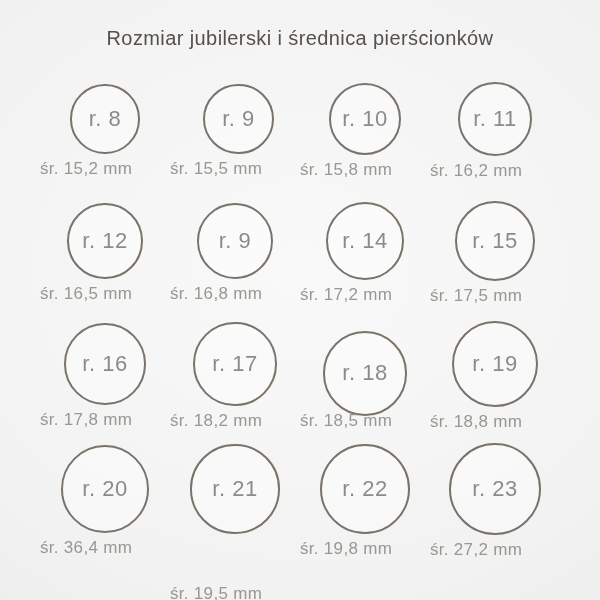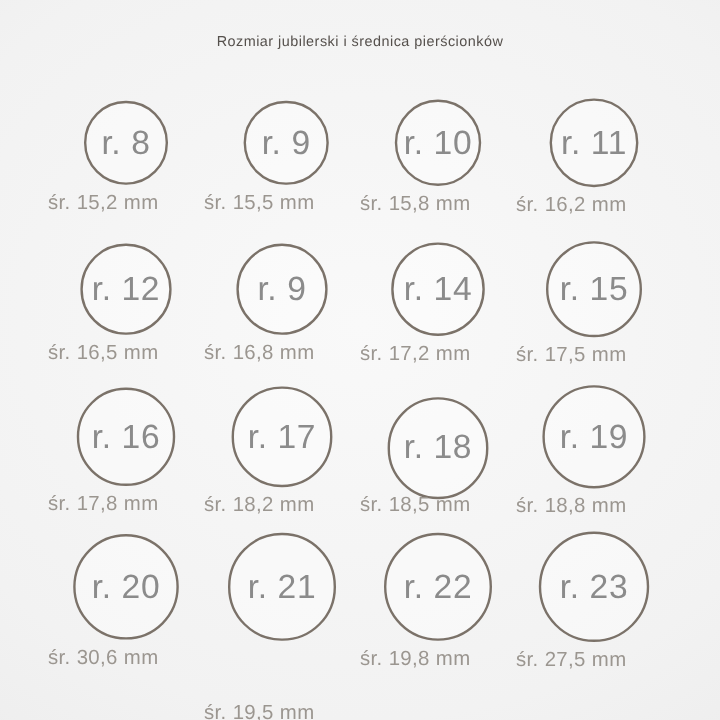--- a/index.html
+++ b/index.html
@@ -14,33 +14,33 @@
   html,body{margin:0;padding:0;}
   body{
     width:600px;height:600px;overflow:hidden;position:relative;
     font-family:"Liberation Sans","DejaVu Sans",sans-serif;
     background:radial-gradient(ellipse 120% 100% at 50% 45%,
       var(--bg-center) 0%, var(--bg-mid) 55%, var(--bg-edge) 100%);
   }
   .title{
     position:absolute;top:27px;left:0;width:600px;
     text-align:center;
-    font-size:12px;font-weight:300;letter-spacing:.4px;
+    font-size:20px;font-weight:300;letter-spacing:.4px;
     color:var(--title);
   }
   .grid{position:absolute;inset:0;}
   .circle{
     position:absolute;box-sizing:border-box;
     border:2px solid var(--ring-stroke);
     border-radius:50%;
     background:rgba(255,255,255,0.42);
     display:flex;align-items:center;justify-content:center;
   }
   .size-label{
-    font-size:28px;font-weight:300;letter-spacing:.5px;
+    font-size:22px;font-weight:300;letter-spacing:.5px;
     color:var(--ring-label);
     white-space:nowrap;
   }
   .dlabel{
     position:absolute;width:130px;
     text-align:left;
     font-size:17px;font-weight:300;letter-spacing:.3px;
     color:var(--diameter-label);
     white-space:nowrap;
   }
@@ -120,33 +120,33 @@
     <div class="cell">
     <div class="circle" style="width: 86.104px; height: 86.104px; left: 451.948px; top: 320.948px;">
       <span class="size-label">r. 19</span>
     </div>
     <div class="dlabel" style="left: 430px; top: 412.052px;">śr. 18,8 mm</div>
   </div>
     <div class="cell">
     <div class="circle" style="width: 87.936px; height: 87.936px; left: 61.032px; top: 445.032px;">
       <span class="size-label">r. 20</span>
     </div>
-    <div class="dlabel" style="left: 40px; top: 537.968px;">śr. 30,6 mm</div>
+    <div class="dlabel" style="left: 40px; top: 537.968px;">śr. 36,4 mm</div>
   </div>
     <div class="cell">
     <div class="circle" style="width: 89.31px; height: 89.31px; left: 190.345px; top: 444.345px;">
       <span class="size-label">r. 21</span>
     </div>
     <div class="dlabel" style="left: 170px; top: 538px; margin-top: 46px;">śr. 19,5 mm</div>
   </div>
     <div class="cell">
     <div class="circle" style="width: 90.684px; height: 90.684px; left: 319.658px; top: 443.658px;">
       <span class="size-label">r. 22</span>
     </div>
     <div class="dlabel" style="left: 300px; top: 539.342px;">śr. 19,8 mm</div>
   </div>
     <div class="cell">
     <div class="circle" style="width: 92.516px; height: 92.516px; left: 448.742px; top: 442.742px;">
       <span class="size-label">r. 23</span>
     </div>
-    <div class="dlabel" style="left: 430px; top: 540.258px;">śr. 27,5 mm</div>
+    <div class="dlabel" style="left: 430px; top: 540.258px;">śr. 27,2 mm</div>
   </div>
   </div>
 
 </body></html>

